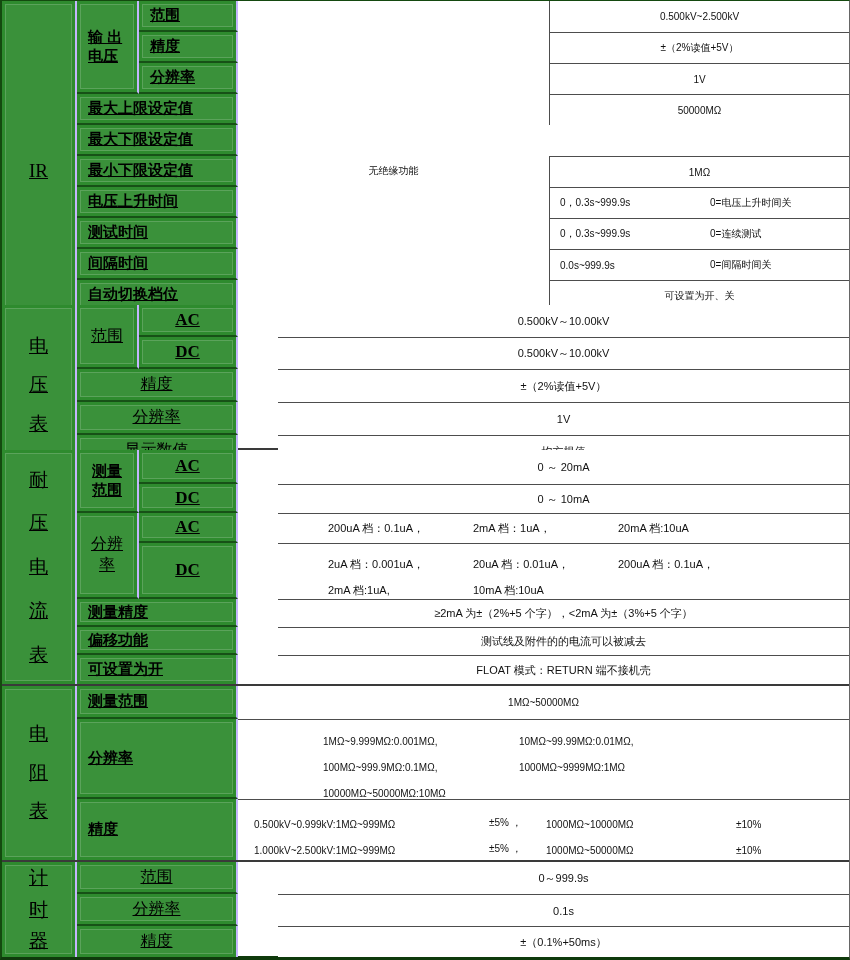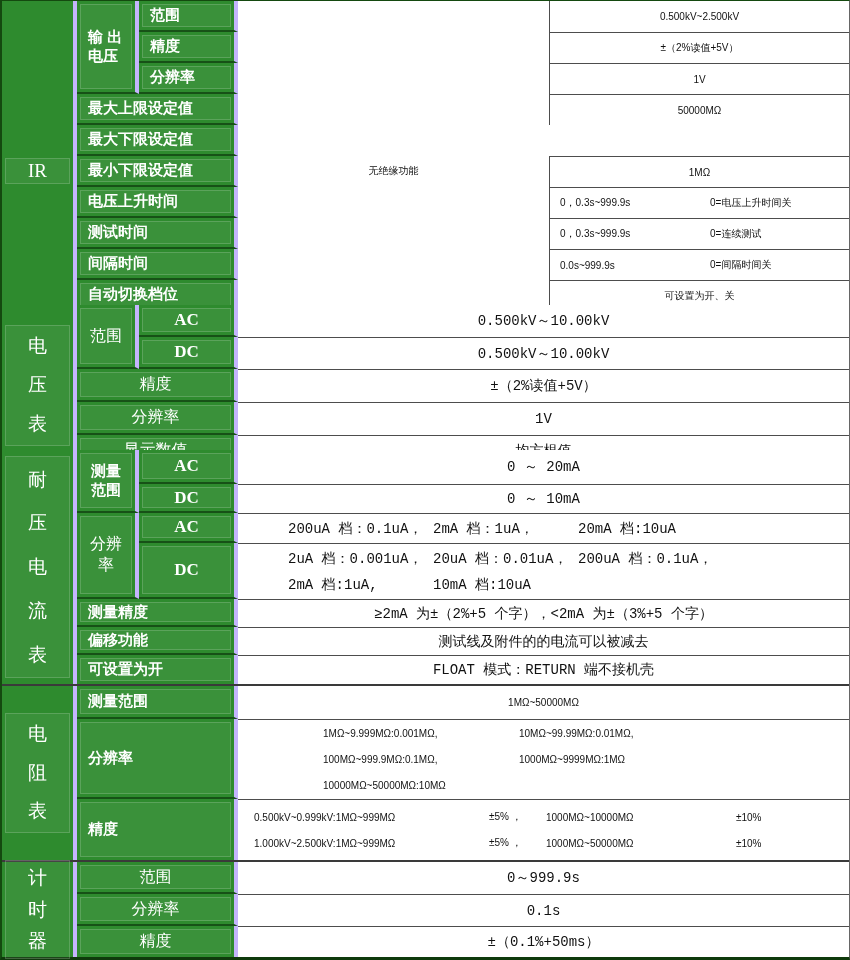--- a/index.html
+++ b/index.html
@@ -17,46 +17,46 @@
 
   .sec { display:grid; grid-template-columns:75px 62px 99px 311px 1fr; width:100%; }
   .sec + .sec { border-top:2px solid #3a3a3a; }
   .sec-ir   { height:302px; grid-template-rows:repeat(11, 1fr); }
   .sec-volt { height:145px; grid-template-rows:repeat(5, 1fr); }
   .sec-cur  { height:236px; grid-template-rows:34px 29px 30px 56px 28px 28px 1fr; }
   .sec-res  { height:176px; grid-template-rows:33px 80px 1fr; }
   .sec-tim  { height:97px;  grid-template-rows:32px 32px 1fr; }
 
   
-  .g { background:#2e8b2e; color:#ffffff; display:flex;
-       border-right:4px solid #c4b5fd; border-bottom:2px solid #175117; }
+  .g { background:#2e8b2e; color:#000000; display:flex;
+       border-right:2px solid #c4b5fd; border-bottom:2px solid #175117;text-decoration:underline; }
   .g.nb { border-bottom:none; }
   .hl { flex:1; margin:3px; border:1px solid rgba(255,255,255,.17);
         background:rgba(255,255,255,.06); display:flex; align-items:center;
         justify-content:flex-start; padding:1px 7px; white-space:pre-line; }
   .center .hl { justify-content:center; text-align:center; }
   .gl  { font-weight:bold; font-size:15px; }
   .gserif  { font-family:"Liberation Serif", serif; font-size:16px; }
   .gserifb { font-family:"Liberation Serif", serif; font-weight:bold; font-size:17px; }
-  .secname { font-family:"Liberation Serif", serif; font-size:19px;align-items:center; }
+  .secname { font-family:"Liberation Serif", serif; font-size:19px; }
   .lh23 .hl { line-height:2.3; } 
   .lh20 .hl { line-height:2.05; }
   .lh17 .hl { line-height:1.68; }
 
   
   .w { background:#fff; display:flex; align-items:center; justify-content:center; overflow:hidden; }
   .bt { border-top:1px solid #4d4d4d; }
   .vl { border-left:1px solid #4d4d4d; }
   .vsans  { font-size:10px; }
-  .vserif { font-family:Liberation Mono, monospace; font-size:14px; }
+  .vserif { font-family:Liberation Sans, sans-serif; font-size:11px;margin-left:40px; }
   .flexval { justify-content:flex-start; padding:0 10px; }
   .tleft { width:150px; flex:none; white-space:nowrap; }
   .tright { white-space:nowrap; }
   .stack { flex-direction:column; align-items:stretch; justify-content:center; }
-  .line { display:flex; align-items:center; min-height:26px; }
+  .line { display:flex; align-items:flex-end; min-height:26px; }
   .pl50 { padding-left:50px; }  .pl85 { padding-left:85px; }  .pl22 { padding-left:16px; }
   .c145 { width:145px; flex:none; white-space:nowrap; }
   .c196 { width:196px; flex:none; white-space:nowrap; }
   .c235 { width:235px; flex:none; white-space:nowrap; }
   .c57  { width:57px;  flex:none; white-space:nowrap; }
   .c190 { width:190px; flex:none; white-space:nowrap; }
   .nw { white-space:nowrap; }
 </style>
 </head>
 <body>

